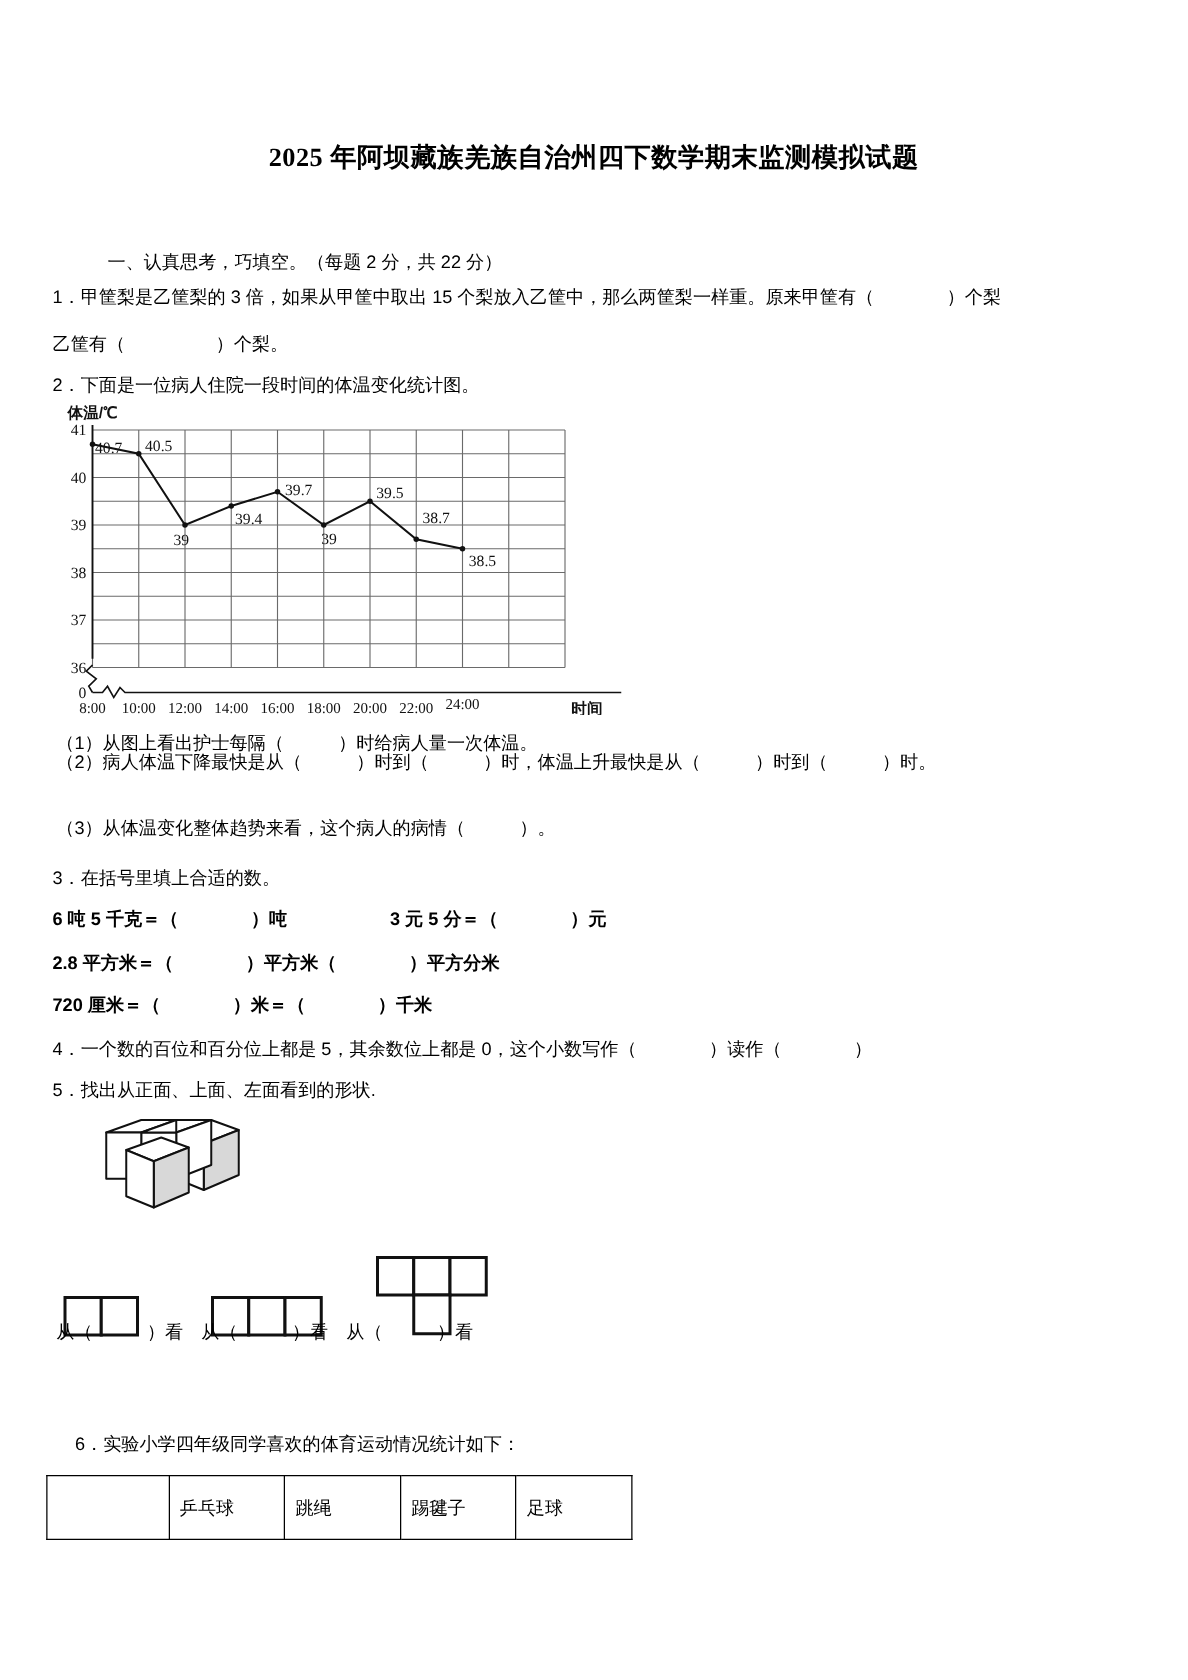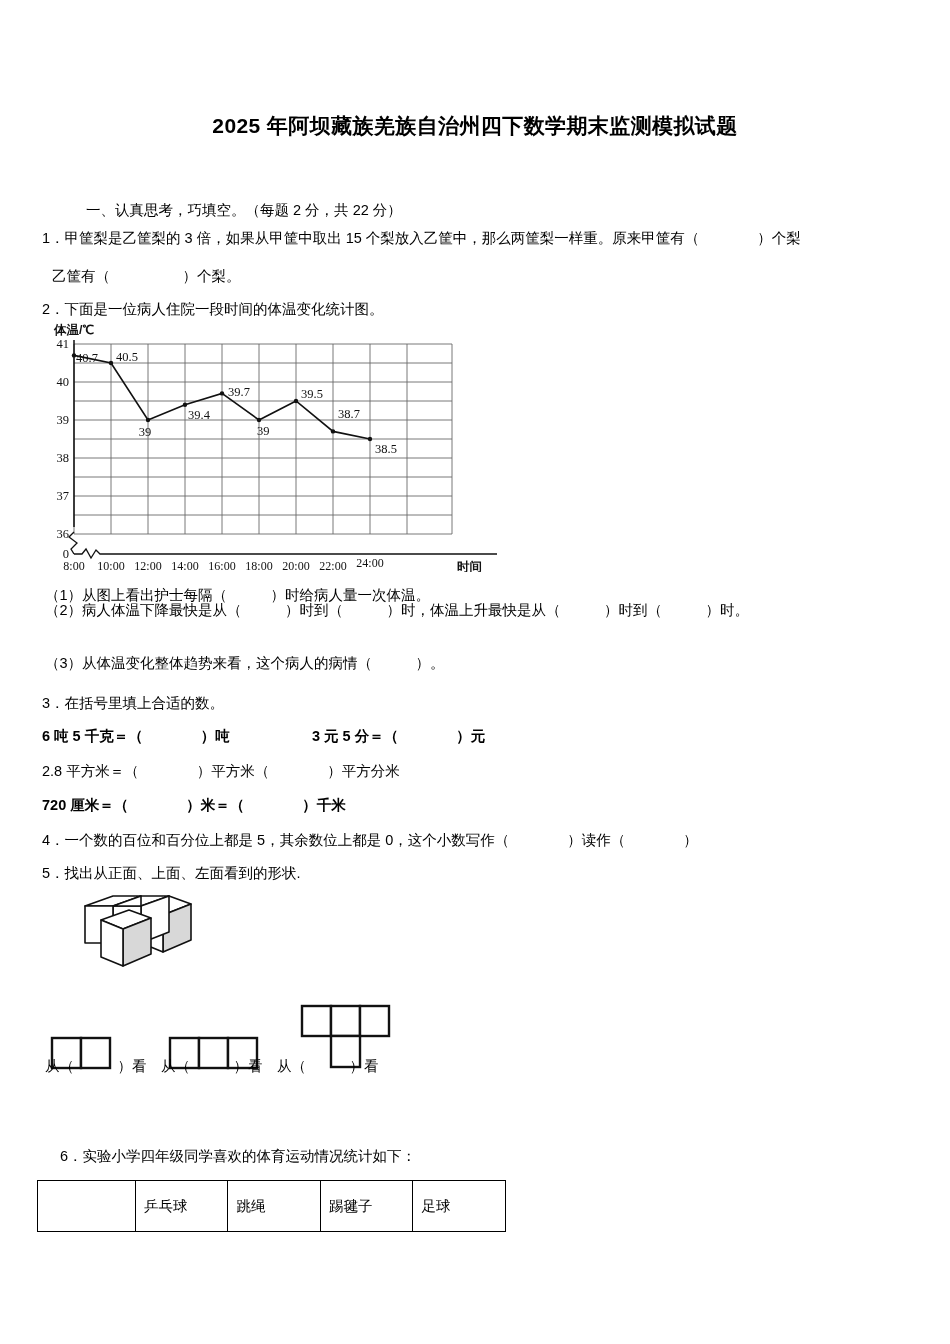--- a/index.html
+++ b/index.html
@@ -26,21 +26,21 @@
 
   
   .doc-title {
     position: absolute;
     left: 0; top: 112px;
     width: 950px;
     text-align: center;
     font-size: 21px;
     font-weight: bold;
     letter-spacing: 0.4px;
-    font-family: Liberation Sans, sans-serif;
+    font-family: Liberation Serif, serif;
   }
 
   
   .line {
     position: absolute;
     font-size: 14.5px;
     line-height: 1.0;
     white-space: nowrap;
     font-family: "Liberation Sans", "DejaVu Sans", sans-serif;
   }
@@ -92,21 +92,21 @@
 </head>
 <body>
 
 <div class="page">
 
   <div class="doc-title">2025 年阿坝藏族羌族自治州四下数学期末监测模拟试题</div>
 
   <div class="line sec-head" style="left:42px; top:203px;margin-left:44px;">一、认真思考，巧填空。（每题 2 分，共 22 分）</div>
 
   <div class="line" style="left:42px; top:231px;">1．甲筐梨是乙筐梨的 3 倍，如果从甲筐中取出 15 个梨放入乙筐中，那么两筐梨一样重。原来甲筐有（　　　　）个梨</div>
-  <div class="line" style="left:52px; top:269px;">乙筐有（　　　　　）个梨。</div>
+  <div class="line" style="left:42px; top:269px;">乙筐有（　　　　　）个梨。</div>
 
   <div class="line" style="left:42px; top:302px;">2．下面是一位病人住院一段时间的体温变化统计图。</div>
 
   <svg id="temp-chart" viewBox="0 0 470 250">
 
     <g stroke="#6a6a6a" stroke-width="0.9" fill="none">
 
       <line x1="32" y1="22" x2="410" y2="22"></line>
       <line x1="32" y1="41" x2="410" y2="41"></line>
       <line x1="32" y1="60" x2="410" y2="60"></line>
@@ -195,21 +195,21 @@
     </g>
   </svg>
 
   <div class="line" style="left:45px; top:588px;text-align:right;">（1）从图上看出护士每隔（　　　）时给病人量一次体温。</div>
   <div class="line" style="left:45px; top:603px;">（2）病人体温下降最快是从（　　　）时到（　　　）时，体温上升最快是从（　　　）时到（　　　）时。</div>
   <div class="line" style="left:45px; top:656px;">（3）从体温变化整体趋势来看，这个病人的病情（　　　）。</div>
 
   <div class="line" style="left:42px; top:696px;">3．在括号里填上合适的数。</div>
   <div class="line" style="left:42px; top:729px; font-weight:bold;">6 吨 5 千克＝（　　　　）吨</div>
   <div class="line" style="left:312px; top:729px; font-weight:bold;">3 元 5 分＝（　　　　）元</div>
-  <div class="line" style="left:42px; top:764px; font-weight:normal;">2.8 平方米＝（　　　　）平方米（　　　　）平方分米</div>
+  <div class="line" style="left:42px; top:764px; font-weight:bold;">2.8 平方米＝（　　　　）平方米（　　　　）平方分米</div>
   <div class="line" style="left:42px; top:798px; font-weight:bold;">720 厘米＝（　　　　）米＝（　　　　）千米</div>
 
   <div class="line" style="left:42px; top:833px;">4．一个数的百位和百分位上都是 5，其余数位上都是 0，这个小数写作（　　　　）读作（　　　　）</div>
 
   <div class="line" style="left:42px; top:866px;">5．找出从正面、上面、左面看到的形状.</div>
 
   <svg id="cube-figure" viewBox="0 0 150 96">
     <g stroke="#111" stroke-width="1.6" stroke-linejoin="round">
 
       <polygon points="86,18 114,8 136,16 108,27" fill="#ffffff"></polygon>

